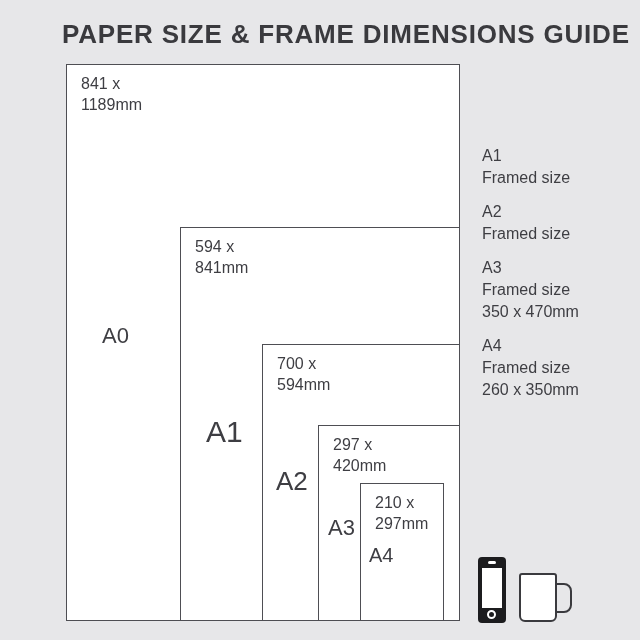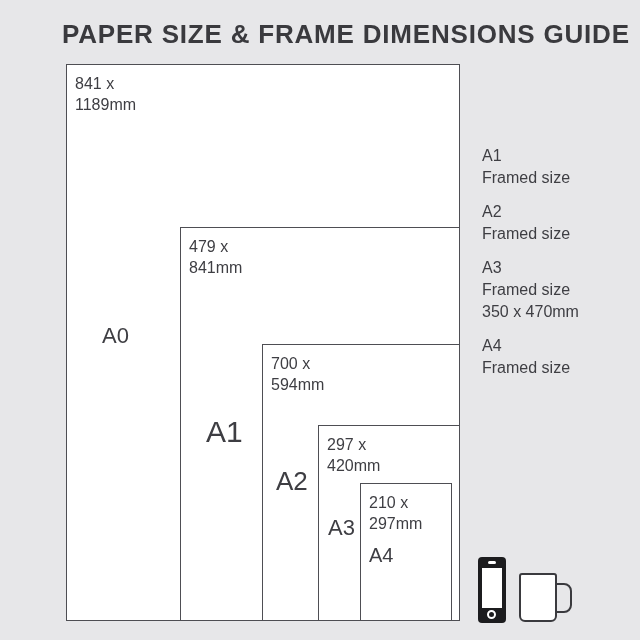--- a/index.html
+++ b/index.html
@@ -24,25 +24,25 @@
 
   .paper-rect {
     position: absolute;
     background: #ffffff;
     border: 1.5px solid #4e4e53;
   }
   .rect-a0 { left: 66px;  top: 64px;  width: 394px; height: 557px; }
   .rect-a1 { left: 180px; top: 227px; width: 280px; height: 394px; }
   .rect-a2 { left: 262px; top: 344px; width: 198px; height: 277px; }
   .rect-a3 { left: 318px; top: 425px; width: 142px; height: 196px; }
-  .rect-a4 { left: 360px; top: 483px; width: 92px; height: 138px; }
+  .rect-a4 { left: 360px; top: 483px; width: 84px; height: 138px; }
 
   .dim-label {
     position: absolute;
-    left: 8px; top: 8px;
+    left: 14px; top: 8px;
     font-size: 16px;
     line-height: 21px;
     color: #3e3e43;
     white-space: nowrap;
   }
   .dim-label span { display: block; }
 
   .size-letter {
     position: absolute;
     color: #3e3e43;
@@ -125,21 +125,21 @@
 
   <div class="paper-rect rect-a0">
     <div class="dim-label">
       <span>841 x</span>
       <span>1189mm</span>
     </div>
   </div>
 
   <div class="paper-rect rect-a1">
     <div class="dim-label">
-      <span>479 x</span>
+      <span>594 x</span>
       <span>841mm</span>
     </div>
   </div>
 
   <div class="paper-rect rect-a2">
     <div class="dim-label">
       <span>700 x</span>
       <span>594mm</span>
     </div>
   </div>
@@ -174,20 +174,21 @@
       <div>Framed size</div>
     </div>
     <div class="framed-group">
       <div>A3</div>
       <div>Framed size</div>
       <div>350 x 470mm</div>
     </div>
     <div class="framed-group">
       <div>A4</div>
       <div>Framed size</div>
+      <div>260 x 350mm</div>
     </div>
   </div>
 
   <div class="phone">
     <div class="speaker"></div>
     <div class="screen"></div>
     <div class="home-button"></div>
   </div>
 
   <div class="mug">

